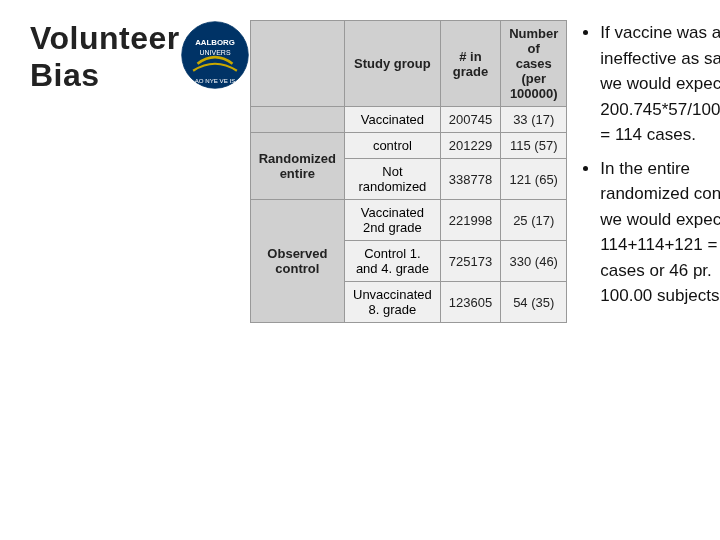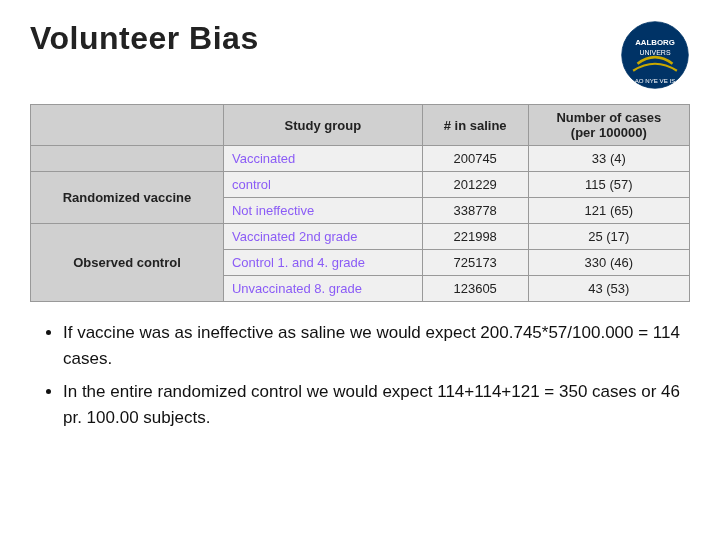--- a/index.html
+++ b/index.html
@@ -11,21 +11,21 @@
       overflow: hidden;
       position: relative;
     }
 
     .slide {
       width: 720px;
       height: 468px;
       background: #ffffff;
       padding: 20px 30px;
       display: flex;
-      flex-direction: column;
+      flex-direction: row;
     }
 
     .header {
       display: flex;
       justify-content: space-between;
       align-items: flex-start;
       margin-bottom: 14px;
     }
 
     .title {
@@ -75,21 +75,22 @@
 
     .data-cell {
       text-align: center;
       background: #f0f0f0;
       color: #222;
       margin-left: 40px;
     }
 
     .study-cell {
       background: #f0f0f0;
-      color: #8b5cf6;
+      color: #000000;
+      text-align: center;
     }
 
     
     .bullets {
       font-size: 17px;
       color: #111;
       line-height: 1.5;
       padding-left: 10px;
     }
 
@@ -125,63 +126,63 @@
       <text x="40" y="72" text-anchor="middle" fill="white" font-size="7">AO NYE VE IS</text>
     </svg>
   </div>
 
   <div class="table-wrapper">
     <table>
       <thead>
         <tr>
           <td class="col-header"></td>
           <td class="col-header">Study group</td>
-          <td class="col-header"># in saline</td>
+          <td class="col-header"># in grade</td>
           <td class="col-header">Number of cases<br>(per 100000)</td>
         </tr>
       </thead>
       <tbody>
 
         <tr>
           <td class="row-label"></td>
           <td class="study-cell">Vaccinated</td>
           <td class="data-cell">200745</td>
-          <td class="data-cell">33 (4)</td>
+          <td class="data-cell">33 (17)</td>
         </tr>
 
         <tr>
-          <td class="rowspan-label" rowspan="2">Randomized vaccine</td>
+          <td class="rowspan-label" rowspan="2">Randomized entire</td>
           <td class="study-cell">control</td>
           <td class="data-cell">201229</td>
           <td class="data-cell">115 (57)</td>
         </tr>
 
         <tr>
-          <td class="study-cell">Not ineffective</td>
+          <td class="study-cell">Not randomized</td>
           <td class="data-cell">338778</td>
           <td class="data-cell">121 (65)</td>
         </tr>
 
         <tr>
           <td class="rowspan-label" rowspan="3">Observed control</td>
           <td class="study-cell">Vaccinated 2nd grade</td>
           <td class="data-cell">221998</td>
           <td class="data-cell">25 (17)</td>
         </tr>
 
         <tr>
           <td class="study-cell">Control 1. and 4. grade</td>
           <td class="data-cell">725173</td>
           <td class="data-cell">330 (46)</td>
         </tr>
 
         <tr>
           <td class="study-cell">Unvaccinated 8. grade</td>
           <td class="data-cell">123605</td>
-          <td class="data-cell">43 (53)</td>
+          <td class="data-cell">54 (35)</td>
         </tr>
       </tbody>
     </table>
   </div>
 
   <ul class="bullets">
     <li>If vaccine was as ineffective as saline we would expect 200.745*57/100.000 = 114 cases.</li>
     <li>In the entire randomized control we would expect 114+114+121 = 350 cases or 46 pr. 100.00 subjects.</li>
   </ul>
 

